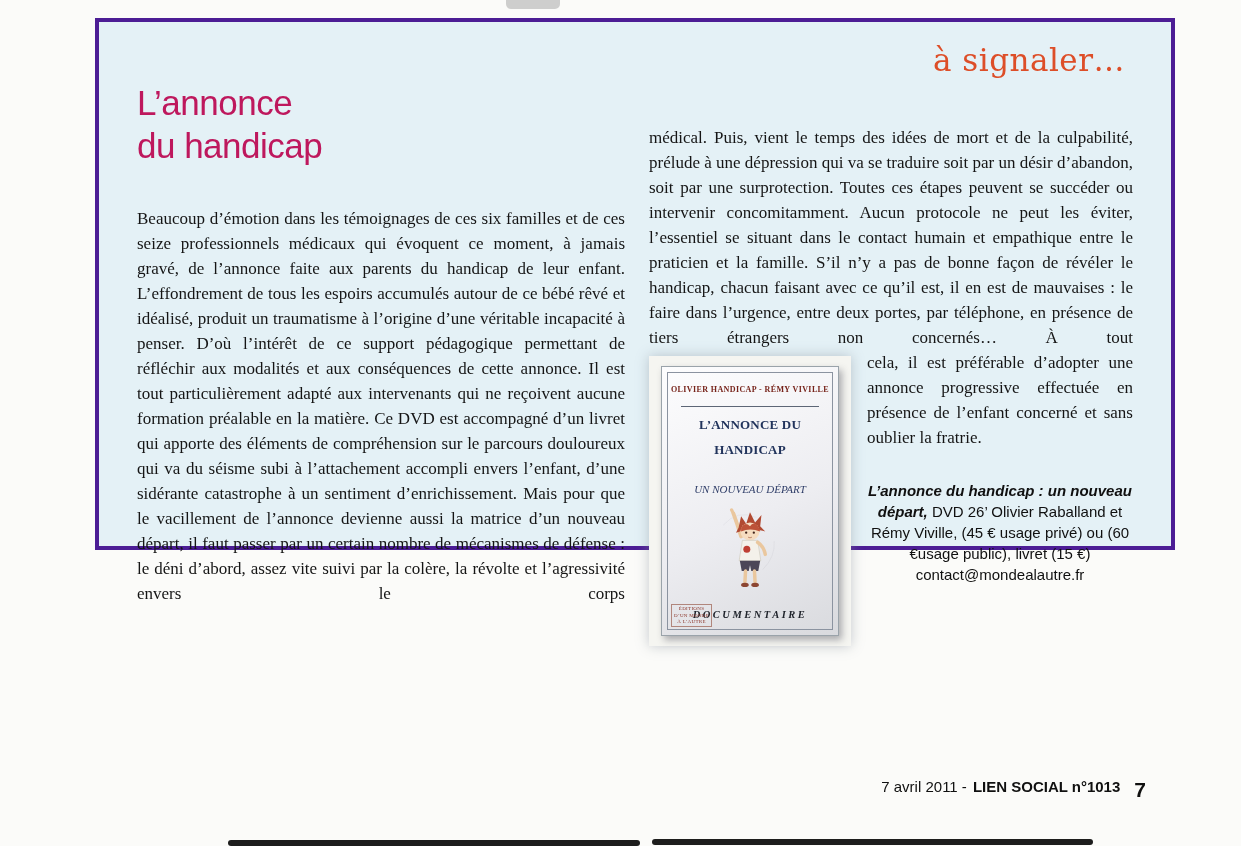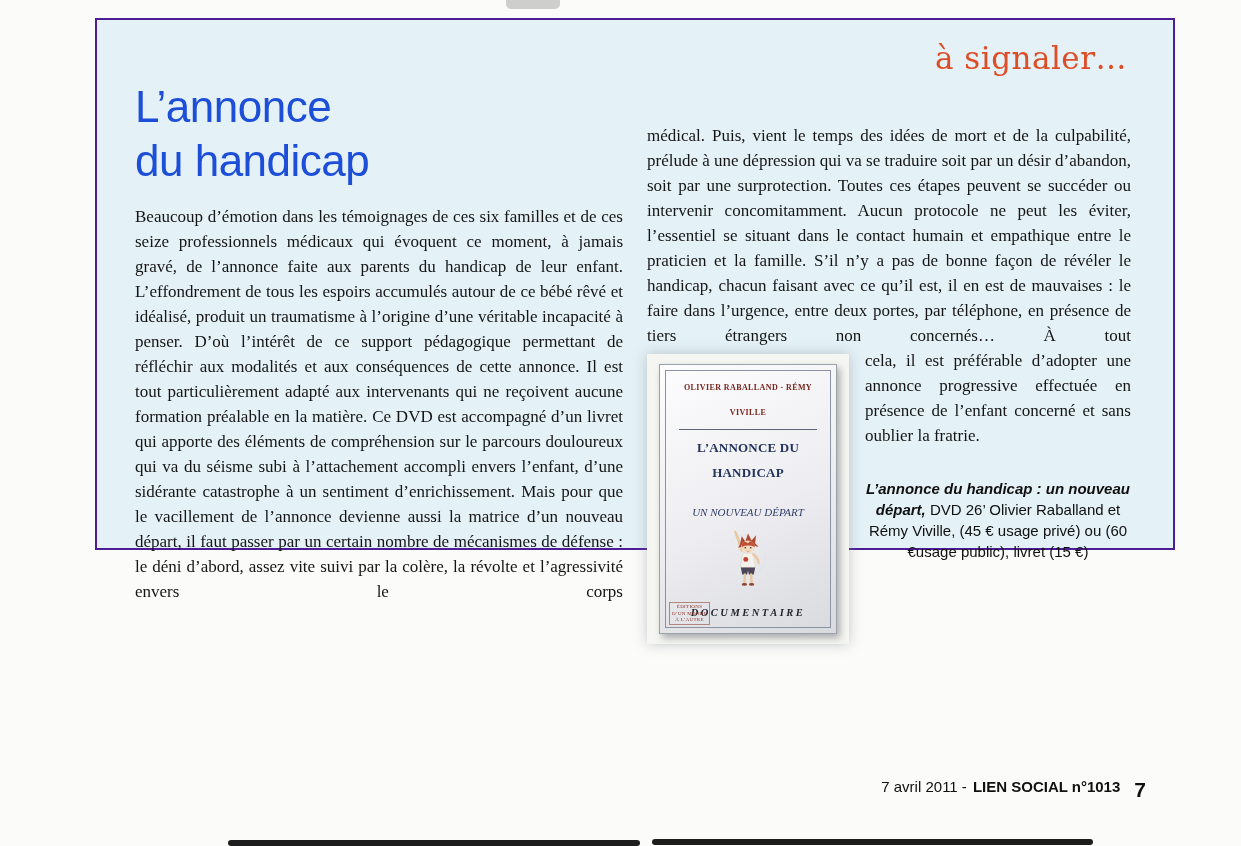--- a/index.html
+++ b/index.html
@@ -10,38 +10,38 @@
     font-family:"Liberation Serif", serif;
     overflow:hidden;
     color:#161616;
   }
 
   
   .page-box {
     position:absolute; left:95px; top:18px;
     width:1080px; height:532px;
     background:#e4f1f6;
-    border:2px solid #4c1d95;
+    border:4px solid #4c1d95;
   }
 
   .section-label {
     position:absolute; top:20px; right:46px;
     font-family:"DejaVu Serif", serif;
     font-size:31px;
     color:#dd4e28;
     letter-spacing:0.5px;
   }
 
   .article-title {
     position:absolute; left:38px; top:60px;
     font-family:"Liberation Sans", sans-serif;
     font-weight:400;
-    font-size:44px;
+    font-size:35px;
     line-height:1.22;
-    color:#1d4ed8;
+    color:#be185d;
     letter-spacing:-0.5px;
   }
 
   .col {
     position:absolute;
     font-size:17px;
     line-height:25px;
     color:#151515;
     text-align:justify;
   }
@@ -142,21 +142,21 @@
   </div>
 
   <div class="col col-right">
     <p class="justify-last">médical. Puis, vient le temps des idées de mort et de la culpabilité, prélude à une dépression qui va se traduire soit par un désir d’abandon, soit par une surprotection. Toutes ces étapes peuvent se succéder ou intervenir concomitamment. Aucun protocole ne peut les éviter, l’essentiel se situant dans le contact humain et empathique entre le praticien et la famille. S’il n’y a pas de bonne façon de révéler le handicap, chacun faisant avec ce qu’il est, il en est de mauvaises : le faire dans l’urgence, entre deux portes, par téléphone, en présence de tiers étrangers non concernés… À tout</p>
 
     <div class="wrap-area">
 
       <div class="dvd-photo">
         <div class="dvd-cover">
           <div class="inner-frame"></div>
-          <div class="cover-authors">OLIVIER RABALLAND - RÉMY VIVILLE</div>
+          <div class="cover-authors">OLIVIER HANDICAP - RÉMY VIVILLE</div>
           <div class="cover-rule"></div>
           <div class="cover-title">L’ANNONCE DU HANDICAP</div>
           <div class="cover-subtitle">UN NOUVEAU DÉPART</div>
 
           <svg class="cover-illustration" viewBox="0 0 100 132" xmlns="http://www.w3.org/2000/svg">
             <g opacity="0.15" stroke="#8a8a9a" fill="none">
               <path d="M8 30 Q30 5 60 18"></path>
               <path d="M70 100 Q90 80 88 55"></path>
             </g>
             <path d="M36 48 Q30 28 24 12" stroke="#eac79e" stroke-width="6" fill="none" stroke-linecap="round"></path>
@@ -184,20 +184,21 @@
             <div>D’UN MONDE</div>
             <div>À L’AUTRE</div>
           </div>
         </div>
       </div>
 
       <p>cela, il est préférable d’adopter une annonce progressive effectuée en présence de l’enfant concerné et sans oublier la fratrie.</p>
 
       <div class="caption">
         <span class="lead">L’annonce du handicap : un nouveau départ,</span><span> DVD 26’ Olivier Raballand et Rémy Viville, (45 € usage privé) ou (60 €usage public), livret (15 €)</span>
+        <div>contact@mondealautre.fr</div>
       </div>
 
     </div>
   </div>
 </div>
 
 <div class="footer">
   <span>7 avril 2011 -</span>
   <span class="issue">LIEN SOCIAL n°1013</span>
   <span class="page">7</span>

